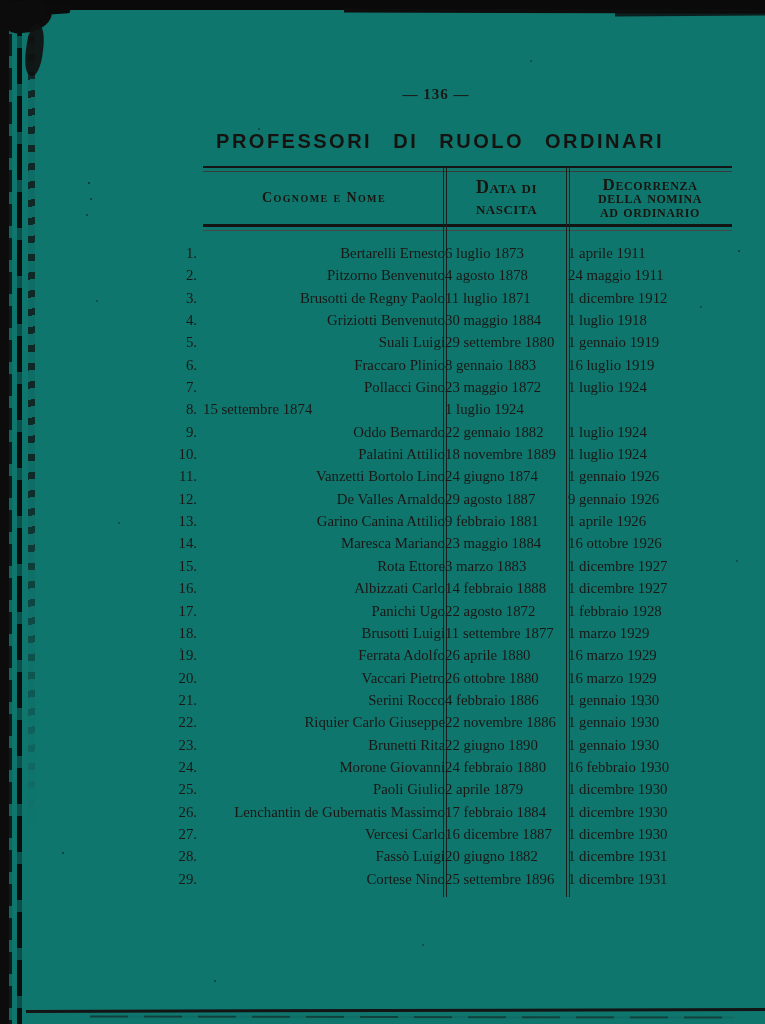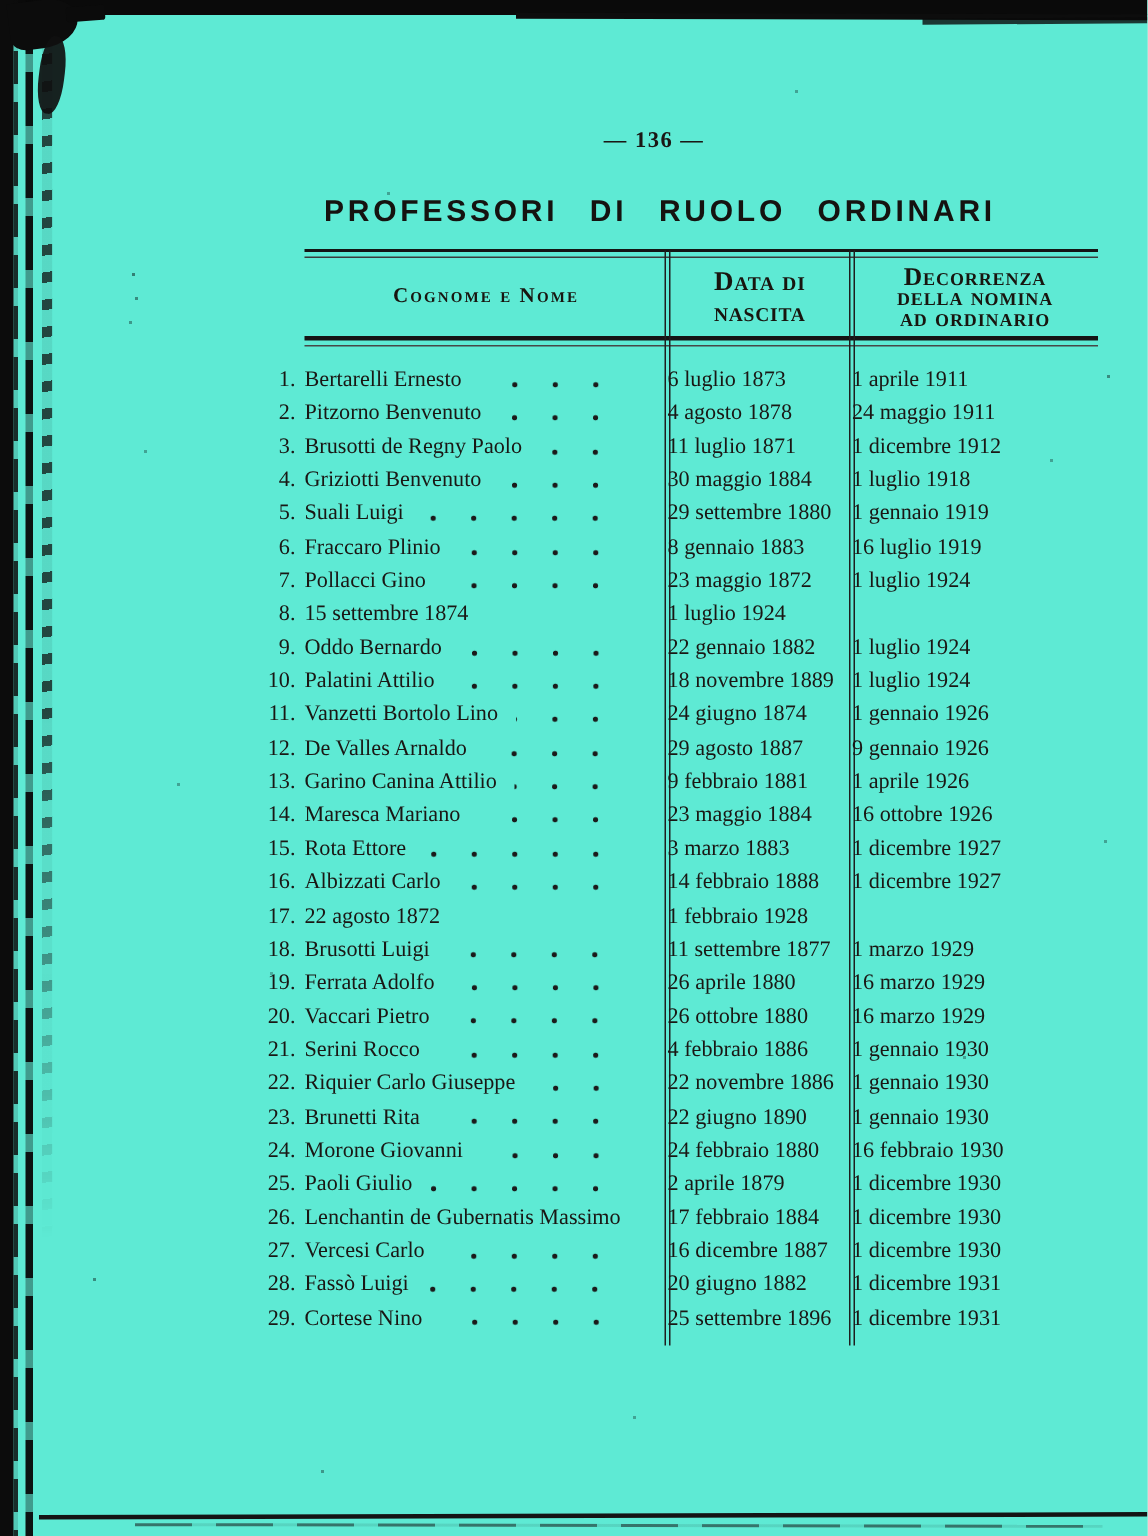--- a/index.html
+++ b/index.html
@@ -1,17 +1,17 @@
 <!DOCTYPE html>
 <html><head>
 <meta charset="utf-8">
 <style>
   html,body{margin:0;padding:0;}
   body{width:765px;height:1024px;background:#e9e7e2;font-family:"Liberation Serif",serif;}
-  .page{position:relative;width:765px;height:1024px;background:#5eead4;overflow:hidden;color:#1a1714;}
+  .page{position:relative;width:765px;height:1024px;background:#0f766e;overflow:hidden;color:#1a1714;}
 
   
   .top-band{position:absolute;left:0;top:0;right:0;height:10px;background:#0a0a0a;}
   .top-band::after{content:"";position:absolute;left:45%;right:0;top:9px;height:4px;background:#0d0d0d;transform:skewY(.15deg);}
   .top-band-right{position:absolute;right:0;top:12px;width:150px;height:4px;background:rgba(10,10,10,.8);transform:skewY(-.4deg);}
   .streak1{position:absolute;left:0;top:0;bottom:0;width:9px;background:#0c0c0c;}
   .streak1::after{content:"";position:absolute;left:9px;top:0;bottom:0;width:3px;background:repeating-linear-gradient(180deg,rgba(12,12,12,.85) 0 22px,rgba(12,12,12,.15) 22px 34px);}
   .streak2{position:absolute;left:17px;top:0;bottom:0;width:5px;background:repeating-linear-gradient(180deg,rgba(8,8,8,.95) 0 36px,rgba(8,8,8,.35) 36px 48px);}
   .streak3{position:absolute;left:28px;top:0;width:7px;height:860px;background:repeating-linear-gradient(172deg,rgba(15,15,15,.75) 0 7px,rgba(15,15,15,.08) 7px 18px);-webkit-mask-image:linear-gradient(#000 55%,transparent 96%);mask-image:linear-gradient(#000 55%,transparent 96%);}
   .blob1{position:absolute;left:6px;top:0;width:46px;height:32px;background:#0c0c0c;border-radius:0 45% 55% 25%;transform:rotate(-7deg);}
@@ -45,21 +45,21 @@
 
   .divider{position:absolute;top:167px;height:730px;width:0;border-left:4px double #1e1e1e;}
   .divider.d1{left:443px;}
   .divider.d2{left:566px;}
 
   .rows{position:absolute;left:165px;top:242px;width:567px;display:grid;
     grid-template-columns:567px;grid-auto-rows:22.35px;font-size:14.8px;}
   .trow{display:grid;grid-template-columns:38px 242px 123px 164px;}
   .cell{line-height:22.35px;white-space:nowrap;overflow:hidden;}
   .cell.num{text-align:right;padding-right:6px;}
-  .cell.namec{display:flex;align-items:flex-end;overflow:hidden;}
+  .cell.namec{display:flex;align-items:flex-end;overflow:hidden;flex-direction:column;}
   .pname{line-height:22.35px;white-space:nowrap;}
   .leader{flex:1 1 0;min-width:0;height:7px;margin:0 24px 4.5px 12px;overflow:hidden;
     background-image:radial-gradient(circle at 3px 3.5px,#1b1b1b 1.5px,rgba(0,0,0,0) 2px);
     background-size:27px 7px;background-repeat:repeat-x;background-position:right 0 bottom 0;}
   .cell.birth{text-align:left;padding-right:8px;}
   .cell.appt{text-align:left;padding-right:46px;}
 </style>
 </head>
 <body>
 
@@ -233,20 +233,24 @@
         <span class="cell num">16.</span>
         <span class="cell namec">
           <span class="pname">Albizzati Carlo</span>
           <span class="leader"></span>
         </span>
         <span class="cell birth">14 febbraio 1888</span>
         <span class="cell appt">1 dicembre 1927</span>
       </div>
       <div class="trow">
         <span class="cell num">17.</span>
+        <span class="cell namec">
+          <span class="pname">Panichi Ugo</span>
+          <span class="leader"></span>
+        </span>
         <span class="cell birth">22 agosto 1872</span>
         <span class="cell appt">1 febbraio 1928</span>
       </div>
       <div class="trow">
         <span class="cell num">18.</span>
         <span class="cell namec">
           <span class="pname">Brusotti Luigi</span>
           <span class="leader"></span>
         </span>
         <span class="cell birth">11 settembre 1877</span>

